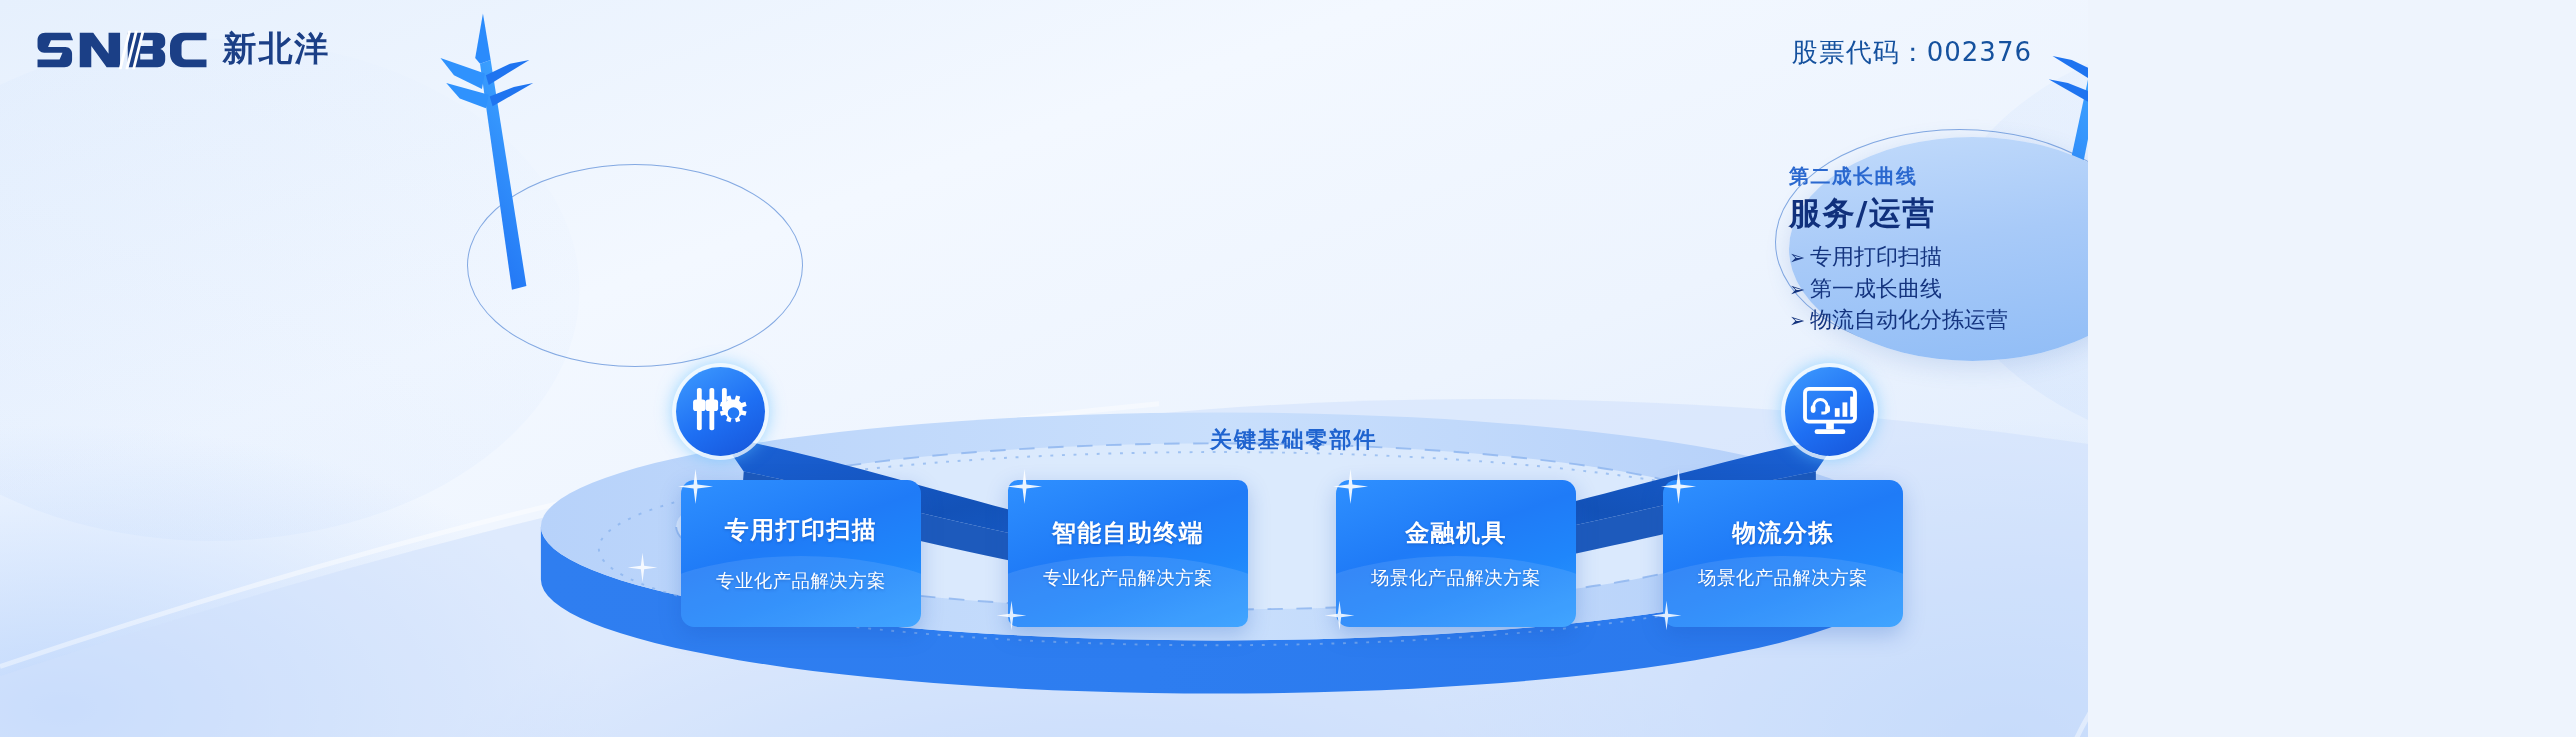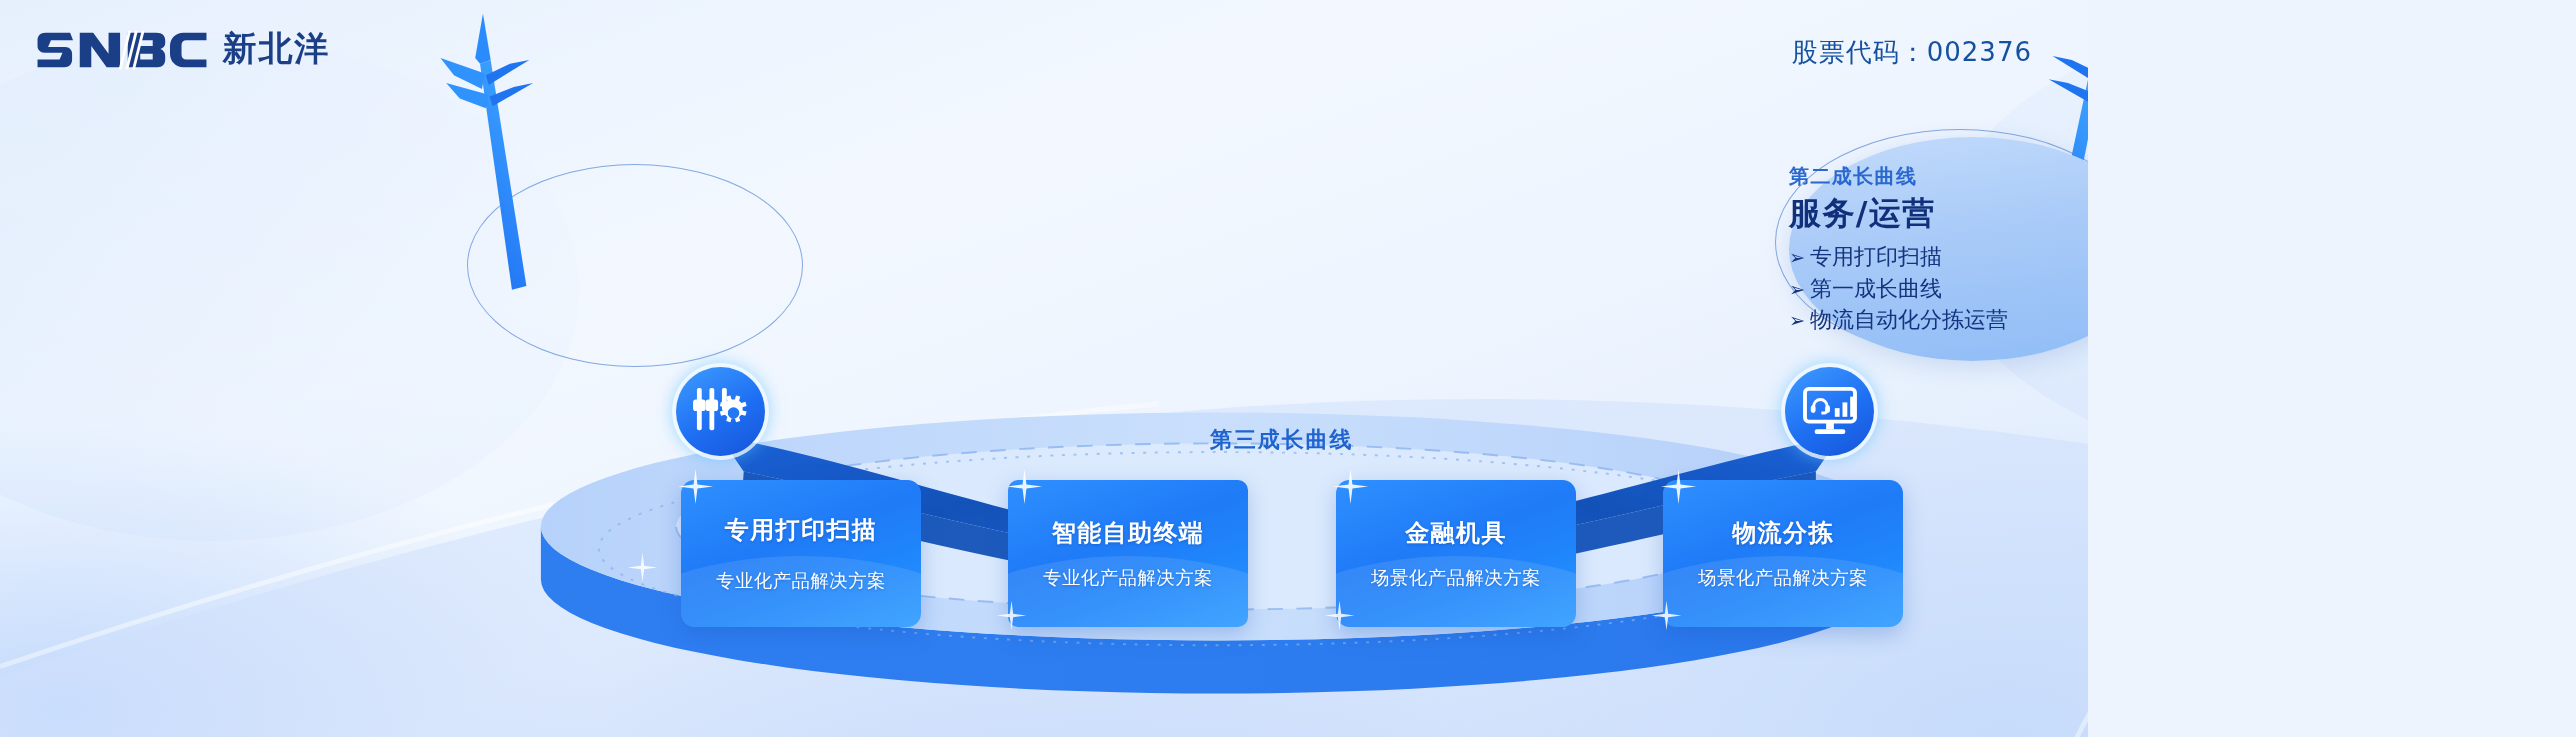--- a/index.html
+++ b/index.html
@@ -299,21 +299,21 @@
   <svg class="sparkle" style="left:995px; top:599px;" width="33" height="33" viewBox="0 0 40 40">
     <path d="M20,2 L22,18 L38,20 L22,22 L20,38 L18,22 L2,20 L18,18 Z" fill="#ffffff" opacity=".85"></path>
   </svg>
   <svg class="sparkle" style="left:1323px; top:599px;" width="33" height="33" viewBox="0 0 40 40">
     <path d="M20,2 L22,18 L38,20 L22,22 L20,38 L18,22 L2,20 L18,18 Z" fill="#ffffff" opacity=".85"></path>
   </svg>
   <svg class="sparkle" style="left:1650px; top:599px;" width="33" height="33" viewBox="0 0 40 40">
     <path d="M20,2 L22,18 L38,20 L22,22 L20,38 L18,22 L2,20 L18,18 Z" fill="#ffffff" opacity=".85"></path>
   </svg>
 
-  <div class="curve-label">第三成长曲线</div>
+  <div class="curve-label">关键基础零部件</div>
 
   <div class="bubble-ring" id="ring-left"></div>
 
   <div class="bubble-ring" id="ring-right"></div>
   <div class="bubble" id="bubble-right" style="z-index:10">
     <div class="bubble-kicker">第二成长曲线</div>
     <div class="bubble-title" style="margin:1.9px 0 5.8px;">服务/运营</div>
     <ul class="bubble-list">
       <li>
         <span class="arrow-glyph">➢</span><span>专用打印扫描</span>

